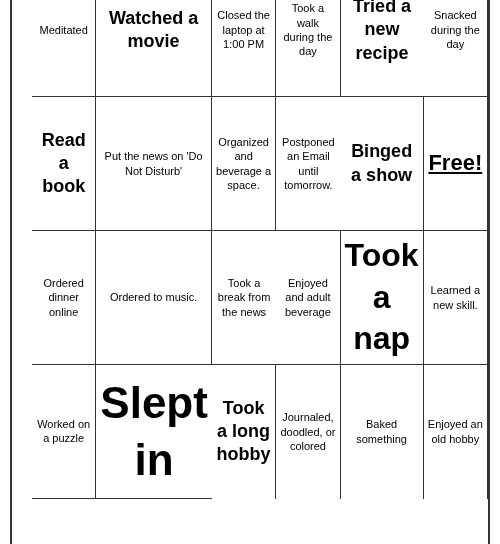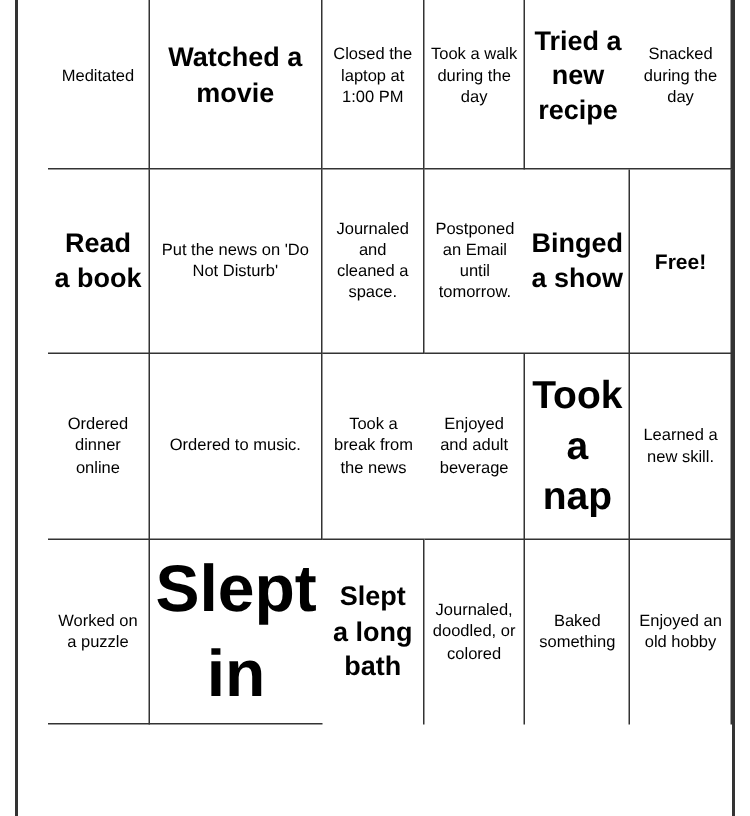--- a/index.html
+++ b/index.html
@@ -51,22 +51,23 @@
       line-height: 1.3;
       word-wrap: break-word;
     }
     .bingo-cell:nth-child(5n) {
       border-right: none;
     }
     .bingo-cell:nth-child(n+21) {
       border-bottom: none;
     }
     .bingo-cell.free {
-      font-size: 14px;
+      font-size: 22px;
       font-weight: bold;
+      text-decoration: underline;
     }
     .bingo-cell.medium-text {
       font-size: 18px;
       font-weight: bold;
     }
   </style>
 </head>
 <body>
 
 <div class="bingo-card">
@@ -79,34 +80,34 @@
     </div>
   <div class="bingo-grid">
   <div class="bingo-cell">Meditated</div>
       <div class="bingo-cell medium-text">Watched a movie</div>
       <div class="bingo-cell">Closed the laptop at 1:00 PM</div>
       <div class="bingo-cell">Took a walk during the day</div>
       <div class="bingo-cell medium-text">Tried a new recipe</div>
       <div class="bingo-cell">Snacked during the day</div>
       <div class="bingo-cell medium-text">Read a book</div>
       <div class="bingo-cell">Put the news on 'Do Not Disturb'</div>
-      <div class="bingo-cell">Journaled and cleaned a space.</div>
+      <div class="bingo-cell">Organized and beverage a space.</div>
       <div class="bingo-cell">Postponed an Email until tomorrow.</div>
       <div class="bingo-cell medium-text">Binged a show</div>
       <div class="bingo-cell free">Free!</div>
       <div class="bingo-cell">Ordered dinner online</div>
       <div class="bingo-cell">Ordered to music.</div>
       <div class="bingo-cell">Took a break from the news</div>
       <div class="bingo-cell">Enjoyed and adult beverage</div>
       <div class="bingo-cell">
-        <span style="font-size: 26px; font-weight: bold;">Took a nap</span>
+        <span style="font-size: 32px; font-weight: bold;">Took a nap</span>
       </div>
       <div class="bingo-cell">Learned a new skill.</div>
       <div class="bingo-cell">Worked on a puzzle</div>
       <div class="bingo-cell">
         <span style="font-size: 44px; font-weight: bold;">Slept in</span>
       </div>
-      <div class="bingo-cell medium-text">Slept a long bath</div>
+      <div class="bingo-cell medium-text">Took a long hobby</div>
       <div class="bingo-cell">Journaled, doodled, or colored</div>
       <div class="bingo-cell">Baked something</div>
       <div class="bingo-cell">Enjoyed an old hobby</div>
     </div>
 </div>
 
 </body></html>

